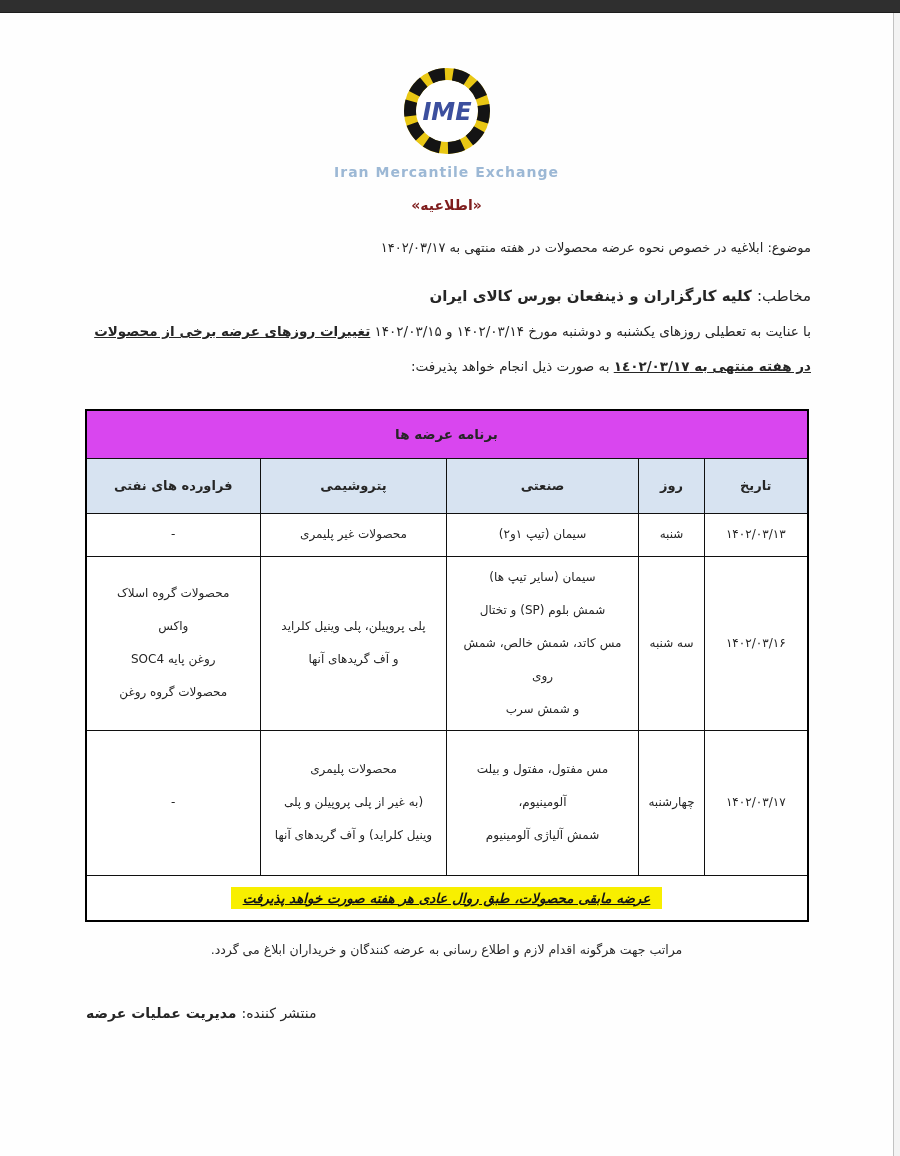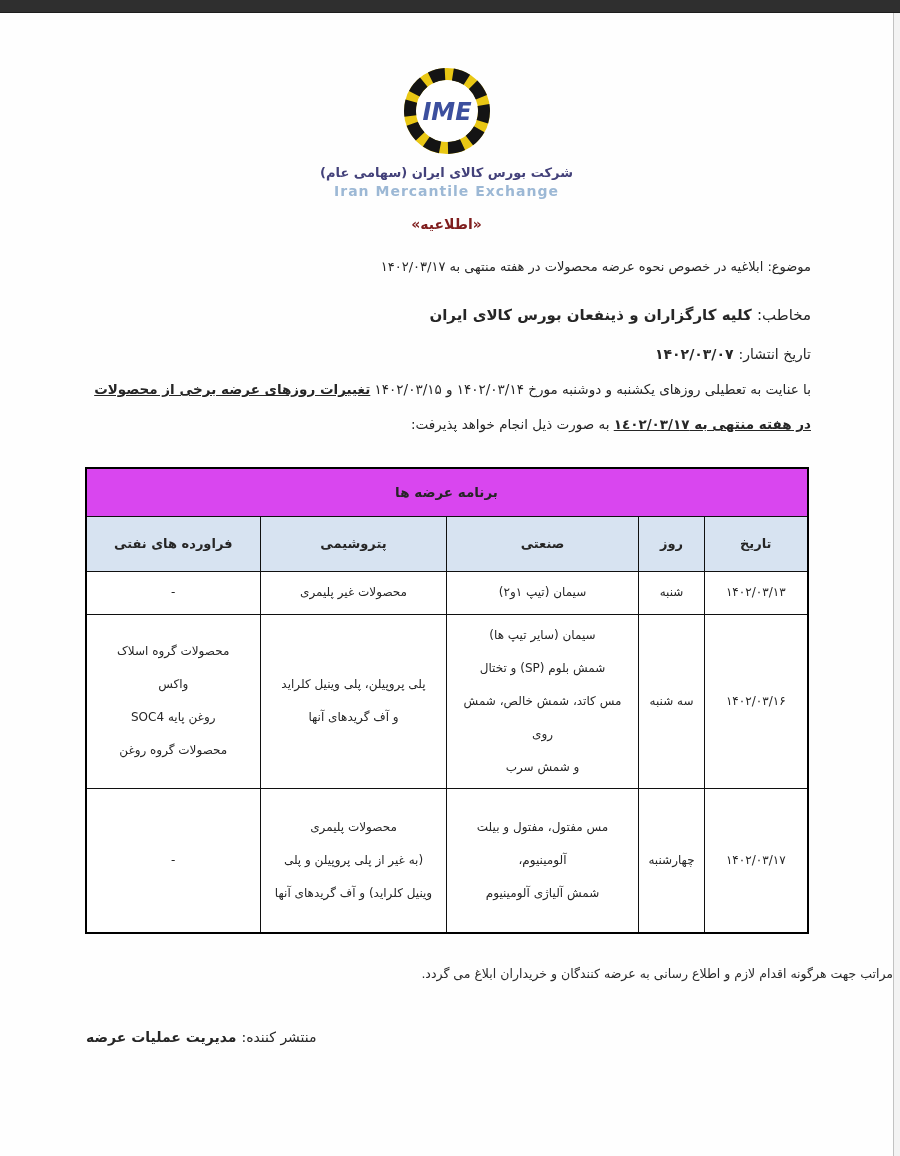--- a/index.html
+++ b/index.html
@@ -40,21 +40,21 @@
   .t-head th { background:#d7e3f1; font-size:13px; font-weight:700; height:55px; }
   .t-body td { background:#fff; font-size:12px; white-space:pre-line; line-height:33px; padding:4px 6px; }
   .row-1 td { height:43px; }
   .row-2 td { height:143px; }
   .row-3 td { height:145px; }
   .date-cell { font-size:11px; }
   .t-footer td { height:46px; background:#fff; }
   .footer-note { display:inline-block; background:#f8ef00; font-size:13.5px; font-weight:700; font-style:italic; text-decoration:underline; padding:3px 12px; color:#141414; }
 
   
-  .distribution-note { margin-top:32px; font-size:12.5px; color:#2a2a2a; }
+  .distribution-note { margin-top:20px; text-align:center; font-size:12.5px; color:#2a2a2a; }
   .publisher-line { margin:48px 0 0 0; padding-left:86px; text-align:left; font-size:14px; font-weight:700; }
 
   .col-date { width:103px; } .col-day { width:66px; } .col-ind { width:192px; }
   .col-pet { width:186px; } .col-oil { width:175px; }
 </style>
 </head>
 <body>
 
 <div class="viewport">
   <div class="top-bar"></div>
@@ -65,34 +65,30 @@
 
     <div class="letterhead">
       <span class="logo-wrap">
         <svg width="92" height="92" viewBox="0 0 92 92">
           <circle cx="46" cy="46" r="37" fill="none" stroke="#e9c714" stroke-width="12"></circle>
           <circle cx="46" cy="46" r="37" fill="none" stroke="#141414" stroke-width="12" stroke-dasharray="15 8" stroke-dashoffset="4"></circle>
           <circle cx="46" cy="46" r="30.5" fill="#ffffff"></circle>
           <text x="46" y="55" text-anchor="middle" font-family="DejaVu Sans, sans-serif" font-size="24" font-weight="bold" font-style="italic" fill="#3c4f9e">IME</text>
         </svg>
       </span>
-      <div class="company-fa">شرکت بورس کالای ایران (سهامی عام)</div>
       <div class="company-en">Iran Mercantile Exchange</div>
       <div class="notice-badge">«اطلاعیه»</div>
     </div>
 
     <div class="meta">
       <div class="meta-line">
         <span class="lbl">موضوع:</span><span> ابلاغیه در خصوص نحوه عرضه محصولات در هفته منتهی به ۱۴۰۲/۰۳/۱۷</span>
       </div>
       <div class="meta-line audience-line">
         <span class="lbl">مخاطب:</span><span> کلیه کارگزاران و ذینفعان بورس کالای ایران</span>
-      </div>
-      <div class="meta-line date-line">
-        <span class="lbl">تاریخ انتشار:</span><span> ۱۴۰۲/۰۳/۰۷</span>
       </div>
       <div class="body-par">
         <span>با عنایت به تعطیلی روزهای یکشنبه و دوشنبه مورخ ۱۴۰۲/۰۳/۱۴ و ۱۴۰۲/۰۳/۱۵ </span><span class="emph">تغییرات روزهای عرضه برخی از محصولات در هفته منتهی به ١٤٠٢/٠٣/١٧</span><span> به صورت ذیل انجام خواهد پذیرفت:</span>
       </div>
     </div>
 
     <table class="supply-table">
       <colgroup>
         <col class="col-date">
           <col class="col-day">
@@ -135,20 +131,25 @@
       <tr class="t-body row-3">
         <td class="date-cell">۱۴۰۲/۰۳/۱۷</td>
         <td>چهارشنبه</td>
         <td>مس مفتول، مفتول و بیلت آلومینیوم،
 شمش آلیاژی آلومینیوم</td>
         <td>محصولات پلیمری
 (به غیر از پلی پروپیلن و پلی
 وینیل کلراید) و آف گریدهای آنها</td>
         <td>-</td>
       </tr>
+      <tr class="t-footer">
+        <td colspan="5">
+          <span class="footer-note">عرضه مابقی محصولات، طبق روال عادی هر هفته صورت خواهد پذیرفت</span>
+        </td>
+      </tr>
     </tbody>
       </table>
 
     <div class="distribution-note">مراتب جهت هرگونه اقدام لازم و اطلاع رسانی به عرضه کنندگان و خریداران ابلاغ می گردد.</div>
     <div class="publisher-line">
       <span class="lbl">منتشر کننده:</span><span> مدیریت عملیات عرضه</span>
     </div>
 
   </div>
 </div>

